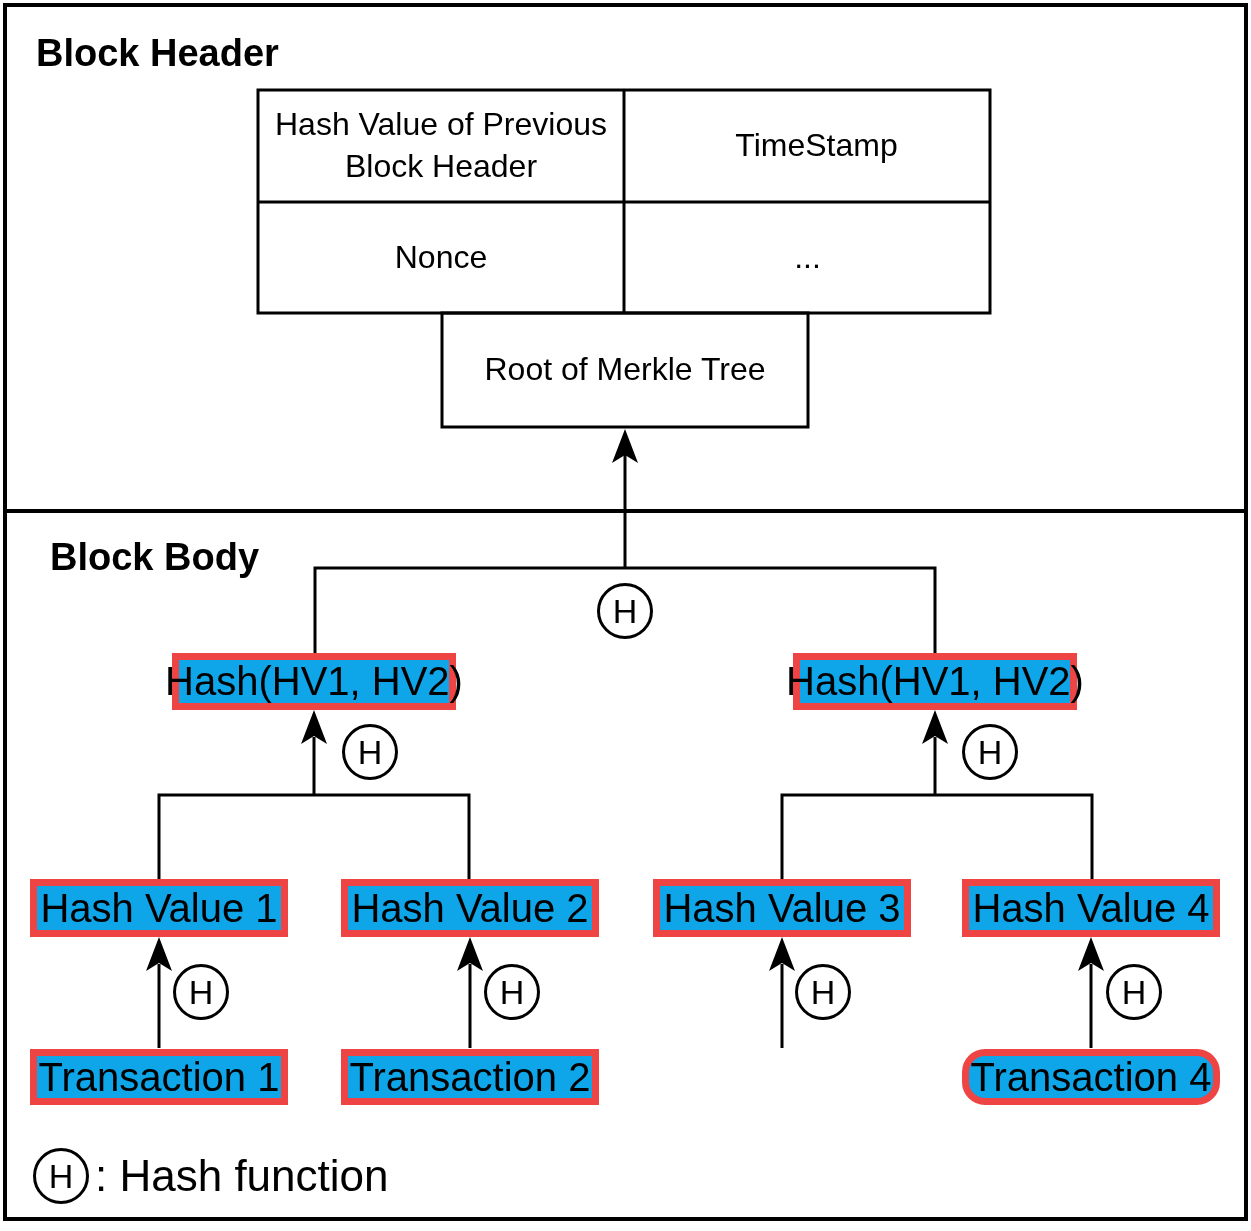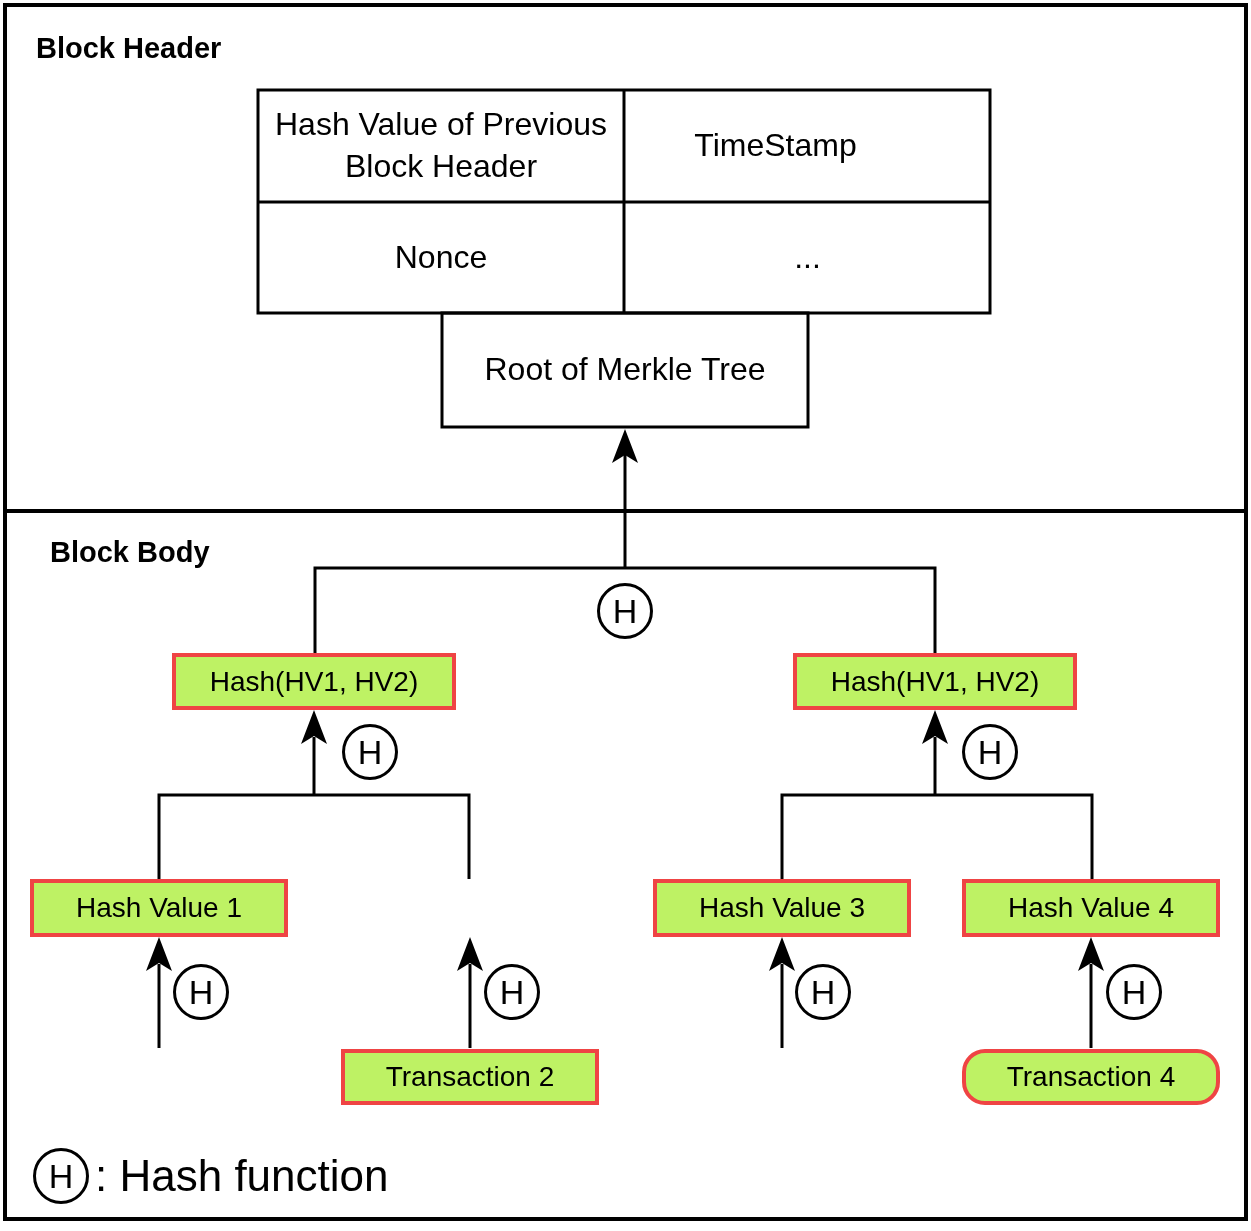--- a/index.html
+++ b/index.html
@@ -18,44 +18,44 @@
   }
   #wires {
     position: absolute;
     left: 0;
     top: 0;
     width: 1251px;
     height: 1231px;
   }
   .section-title {
     position: absolute;
-    font-size: 29px;
+    font-size: 38px;
     font-weight: bold;
     line-height: 1.1;
     white-space: nowrap;
   }
   .cell-label {
     position: absolute;
     display: flex;
     align-items: center;
     justify-content: center;
     text-align: center;
     font-size: 32px;
     line-height: 1.3;
   }
   .node-box {
     position: absolute;
     box-sizing: border-box;
-    border: 4px solid #ef4444;
-    background: #bef264;
+    border: 7px solid #ef4444;
+    background: #0ea5e9;
     display: flex;
     align-items: center;
     justify-content: center;
     text-align: center;
-    font-size: 28px;
+    font-size: 40px;
     white-space: nowrap;
   }
   .h-circle {
     position: absolute;
     box-sizing: border-box;
     width: 56px;
     height: 56px;
     border: 3px solid #000000;
     border-radius: 50%;
     background: #ffffff;
@@ -128,33 +128,35 @@
     <g>
       <line x1="1091" y1="1048" x2="1091" y2="964" stroke-width="3"></line>
       <polygon points="1091,937 1078,971 1091,963 1104,971" fill="#000000" stroke="none"></polygon>
     </g>
   </svg>
 
   <div class="section-title" style="left:36px; top:33px;">Block Header</div>
   <div class="section-title" style="left:50px; top:537px;">Block Body</div>
 
   <div class="cell-label" style="left:260px; top:90px; width:362px; height:112px;">Hash Value of Previous Block Header</div>
-  <div class="cell-label" style="left:593px; top:90px; width:365px; height:112px;">TimeStamp</div>
+  <div class="cell-label" style="left:634px; top:90px; width:365px; height:112px;">TimeStamp</div>
   <div class="cell-label" style="left:258px; top:202px; width:366px; height:111px;">Nonce</div>
   <div class="cell-label" style="left:625px; top:202px; width:365px; height:111px;">...</div>
 
   <div class="cell-label" style="left:442px; top:313px; width:366px; height:114px;border-radius:22px;">Root of Merkle Tree</div>
 
   <div class="node-box" style="left:172px; top:653px; width:284px; height:57px;">Hash(HV1, HV2)</div>
   <div class="node-box" style="left:793px; top:653px; width:284px; height:57px;">Hash(HV1, HV2)</div>
 
   <div class="node-box" style="left:30px; top:879px; width:258px; height:58px;">Hash Value 1</div>
+  <div class="node-box" style="left:341px; top:879px; width:258px; height:58px;">Hash Value 2</div>
   <div class="node-box" style="left:653px; top:879px; width:258px; height:58px;">Hash Value 3</div>
   <div class="node-box" style="left:962px; top:879px; width:258px; height:58px;">Hash Value 4</div>
 
+  <div class="node-box" style="left:30px; top:1049px; width:258px; height:56px;">Transaction 1</div>
   <div class="node-box" style="left:341px; top:1049px; width:258px; height:56px;">Transaction 2</div>
   <div class="node-box" style="left:962px; top:1049px; width:258px; height:56px;border-radius:23px;">Transaction 4</div>
 
   <div class="h-circle" style="left:597px; top:583px;">H</div>
   <div class="h-circle" style="left:342px; top:724px;">H</div>
   <div class="h-circle" style="left:962px; top:724px;">H</div>
   <div class="h-circle" style="left:173px; top:964px;">H</div>
   <div class="h-circle" style="left:484px; top:964px;">H</div>
   <div class="h-circle" style="left:795px; top:964px;">H</div>
   <div class="h-circle" style="left:1106px; top:964px;">H</div>

